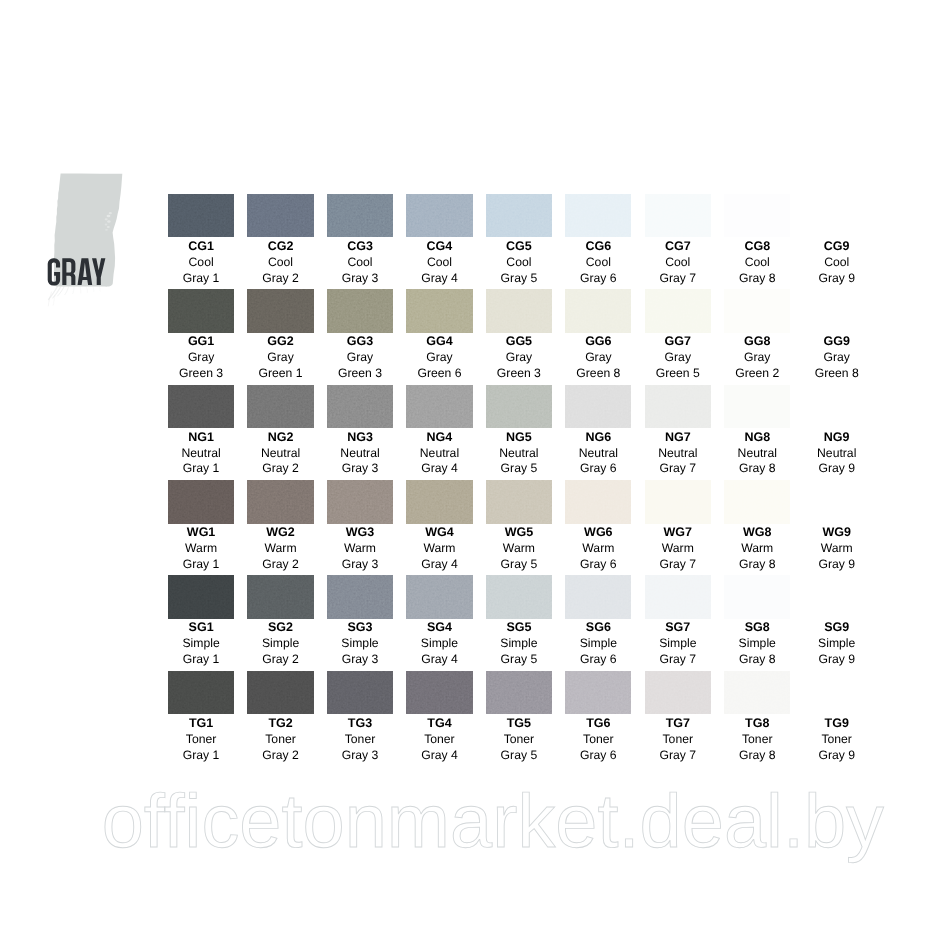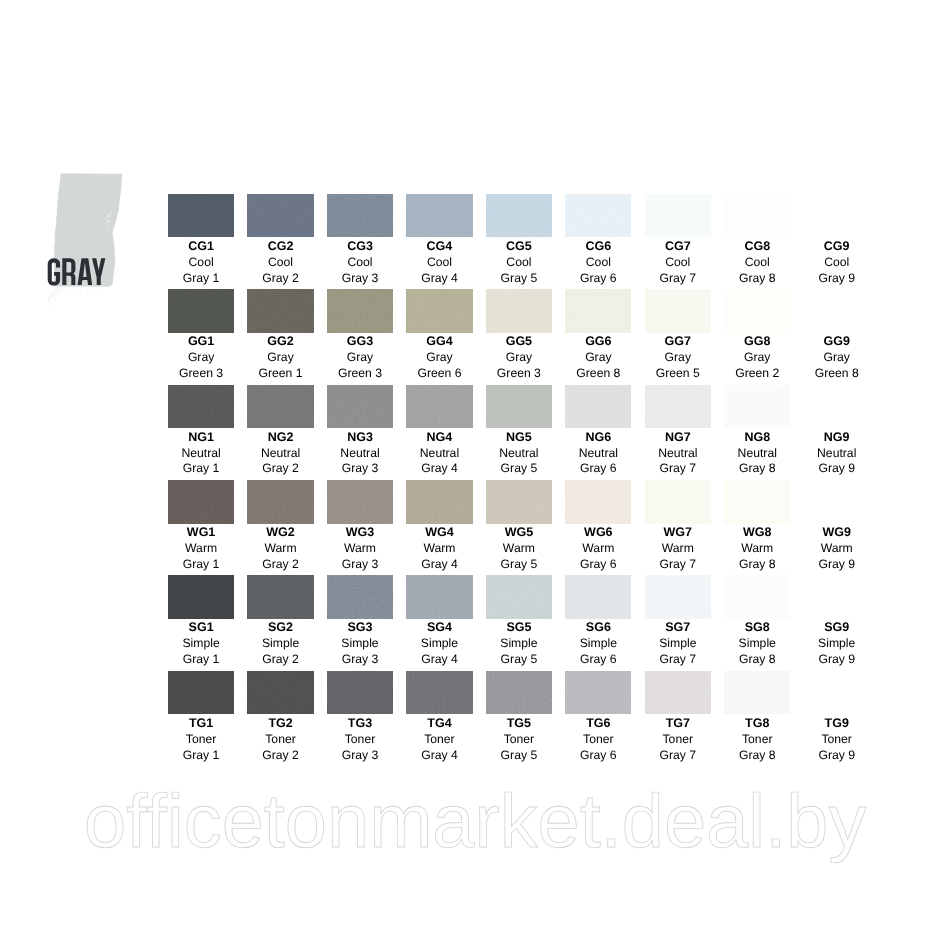--- a/index.html
+++ b/index.html
@@ -18,21 +18,21 @@
   .sw{position:absolute;left:6.6px;top:0px;width:66.2px;height:43.6px;}
   .sw::after{content:"";position:absolute;left:0;top:0;right:0;bottom:0;
       filter:url(#swnoise);opacity:0.22;mix-blend-mode:overlay;pointer-events:none;}
   .lbl{position:absolute;left:0;top:45.0px;width:79.4px;text-align:center;
        font-size:12.2px;line-height:15.95px;color:#000;
        opacity:0.999;}
   .lbl b{font-weight:bold;display:block;font-size:12.5px;}
   .lbl i{font-style:normal;display:block;}
 
   
-  #wm{position:absolute;left:84px;top:784px;width:800px;text-align:left;
+  #wm{position:absolute;left:84px;top:784px;width:800px;text-align:right;
       font-size:75.8px;line-height:75.8px;letter-spacing:0px;color:transparent;
       -webkit-text-stroke:0.9px #d4d8da;white-space:nowrap;}
 </style>
 </head>
 <body>
 
 <svg width="0" height="0" style="position:absolute" aria-hidden="true">
   <defs>
     <filter id="swnoise" x="0" y="0" width="100%" height="100%">
       <feTurbulence type="fractalNoise" baseFrequency="0.55" numOctaves="3" seed="11" result="n"></feTurbulence>

